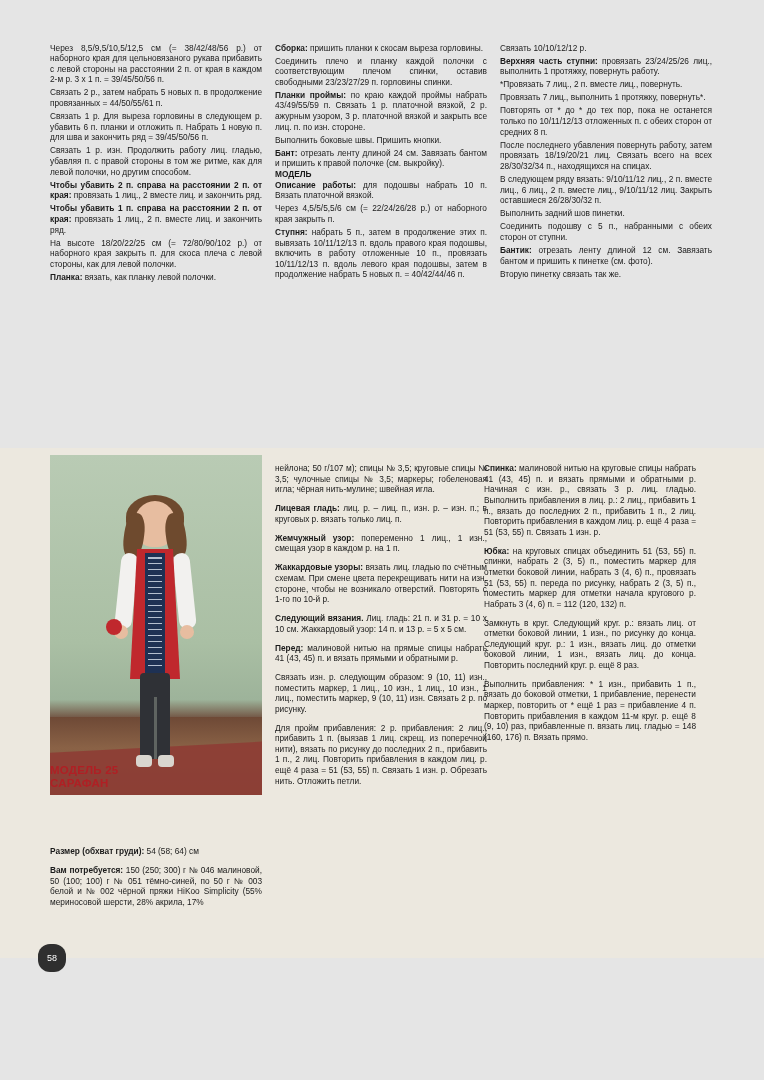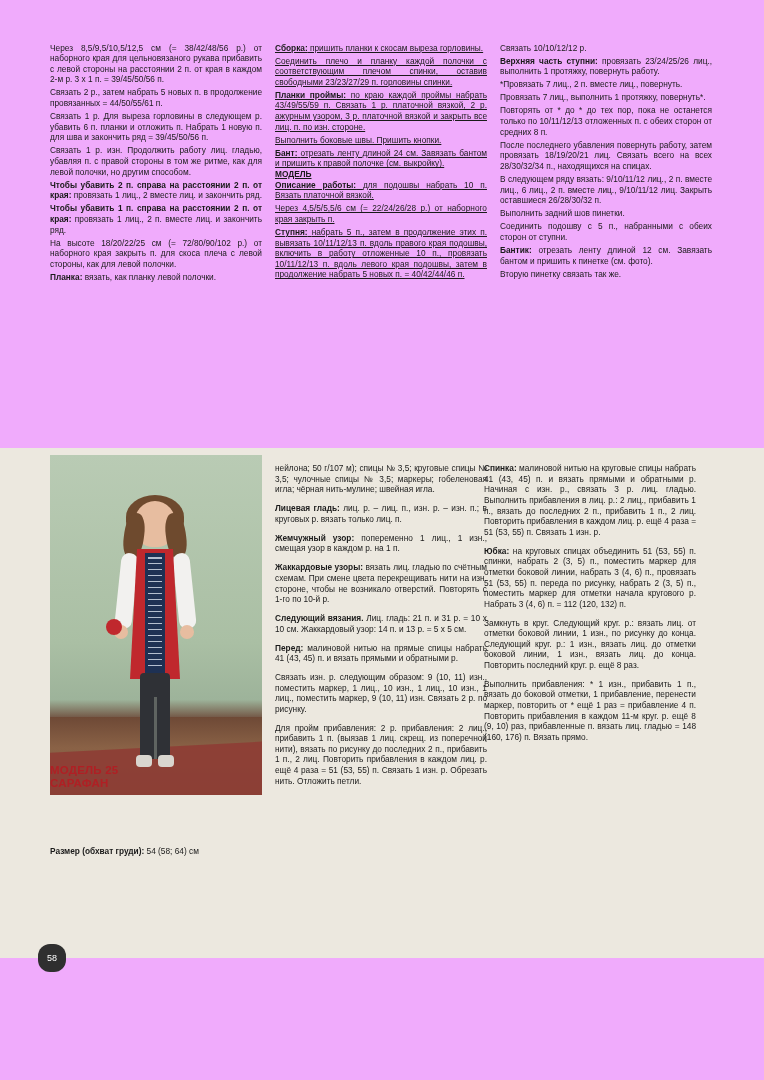--- a/index.html
+++ b/index.html
@@ -9,41 +9,41 @@
   }
   body {
     width: 764px;
     height: 1080px;
     font-family: "Liberation Sans", sans-serif;
   }
   .page {
     position: relative;
     width: 764px;
     height: 1080px;
-    background: #f0abfc;
+    background: #e5e5e5;
     overflow: hidden;
   }
   .cols {
     position: absolute;
     left: 0;
     top: 0;
     width: 764px;
     height: 1080px;
   }
   .col {
     position: absolute;
     top: 40px;
     width: 212px;
     font-size: 8.3px;
     line-height: 10.6px;
     text-align: justify;
     color: #1a1a1a;
   }
   .col1 { left: 50px; }
-  .col2 { left: 275px; text-decoration: underline; }
+  .col2 { left: 275px; }
   .col3 { left: 500px; }
   .col p {
     margin: 0 0 0 0;
     text-indent: 0;
   }
   .col p.sp { margin-top: 2.5px; }
   .b { font-weight: bold; }
   .heading {
     font-weight: bold;
     margin-top: 4px;
@@ -305,20 +305,21 @@
     </div>
   </div>
 
   <div class="model-title">
     <div>МОДЕЛЬ 25</div>
     <div>САРАФАН</div>
   </div>
 
   <div class="col-lower lc1">
     <p><span class="b">Размер (обхват груди):</span> <span>54 (58; 64) см</span></p>
+    <p class="sp"><span class="b">Вам потребуется:</span> <span>150 (250; 300) г № 046 малиновой, 50 (100; 100) г № 051 тёмно-синей, по 50 г № 003 белой и № 002 чёрной пряжи HiKoo Simplicity (55% мериносовой шерсти, 28% акрила, 17%</span></p>
   </div>
 
   <div class="col-lower lc2">
     <p><span>нейлона; 50 г/107 м); спицы № 3,5; круговые спицы № 3,5; чулочные спицы № 3,5; маркеры; гобеленовая игла; чёрная нить-мулине; швейная игла.</span></p>
     <p class="sp"><span class="b">Лицевая гладь:</span> <span>лиц. р. – лиц. п., изн. р. – изн. п.; в круговых р. вязать только лиц. п.</span></p>
     <p class="sp"><span class="b">Жемчужный узор:</span> <span>попеременно 1 лиц., 1 изн., смещая узор в каждом р. на 1 п.</span></p>
     <p class="sp"><span class="b">Жаккардовые узоры:</span> <span>вязать лиц. гладью по счётным схемам. При смене цвета перекрещивать нити на изн. стороне, чтобы не возникало отверстий. Повторять с 1-го по 10-й р.</span></p>
     <p class="sp"><span class="b">Следующий вязания.</span> <span>Лиц. гладь: 21 п. и 31 р. = 10 х 10 см. Жаккардовый узор: 14 п. и 13 р. = 5 х 5 см.</span></p>
     <p class="sp"><span class="b">Перед:</span> <span>малиновой нитью на прямые спицы набрать 41 (43, 45) п. и вязать прямыми и обратными р.</span></p>
     <p class="sp"><span>Связать изн. р. следующим образом: 9 (10, 11) изн., поместить маркер, 1 лиц., 10 изн., 1 лиц., 10 изн., 1 лиц., поместить маркер, 9 (10, 11) изн. Связать 2 р. по рисунку.</span></p>

